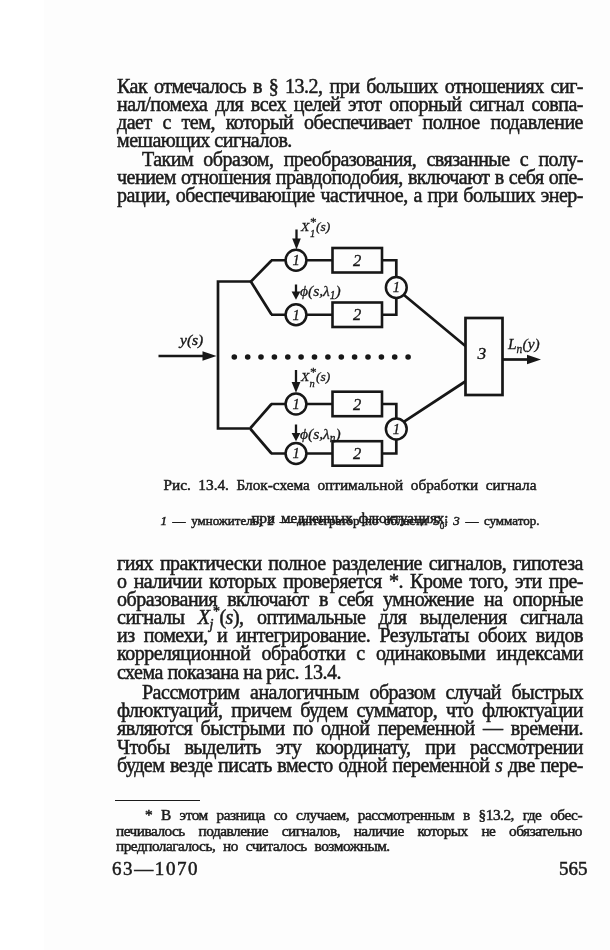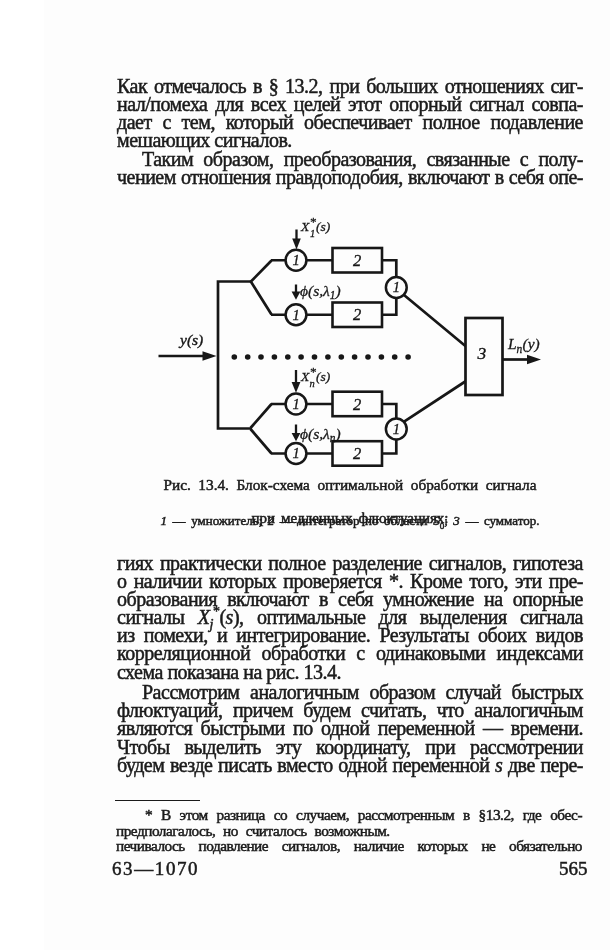--- a/index.html
+++ b/index.html
@@ -18,20 +18,21 @@
 <body>
 <div id="page">
 
 <div class="blk t" style="left:73px;top:76.9px;">
 <div class="l j">Как отмечалось в § 13.2, при больших отношениях сиг-</div>
 <div class="l j">нал/помеха для всех целей этот опорный сигнал совпа-</div>
 <div class="l j">дает с тем, который обеспечивает полное подавление</div>
 <div class="l">мешающих сигналов.</div>
 <div class="l j ind">Таким образом, преобразования, связанные с полу-</div>
 <div class="l j">чением отношения правдоподобия, включают в себя опе-</div>
+<div class="l j">рации, обеспечивающие частичное, а при больших энер-</div>
 </div>
 
 <svg id="diag" style="position:absolute;left:0;top:0;" width="610" height="950" viewBox="0 0 610 950">
 <g stroke="#171717" stroke-width="2.7" fill="none">
 <path d="M114.5 356 H160"></path>
 <path d="M174 280.2 V429.8 M172.7 281.5 H207.5 M172.7 428.5 H207.5"></path>
 <path d="M206.5 282 L227.5 260.5 M206.5 281 L227.5 314.5"></path>
 <path d="M206.5 428 L227.5 404 M206.5 429 L227.5 453.5"></path>
 <path d="M227 260.25 H242 M262.5 260.25 H289 M338 260.25 H352.3 M352.3 259 V277.2"></path>
 <path d="M227 314.75 H242 M262.5 314.75 H289 M338 314.75 H352.3 M352.3 297.9 V316"></path>
@@ -121,29 +122,29 @@
 
 <div class="blk t" style="left:73px;top:553.5px;">
 <div class="l j">гиях практически полное разделение сигналов, гипотеза</div>
 <div class="l j">о наличии которых проверяется *. Кроме того, эти пре-</div>
 <div class="l j">образования включают в себя умножение на опорные</div>
 <div class="l j">сигналы <i>X<sub>j</sub></i><sup>*</sup>(<i>s</i>), оптимальные для выделения сигнала</div>
 <div class="l j">из помехи, и интегрирование. Результаты обоих видов</div>
 <div class="l j">корреляционной обработки с одинаковыми индексами</div>
 <div class="l">схема показана на рис. 13.4.</div>
 <div class="l j ind" style="margin-top:2.3px;">Рассмотрим аналогичным образом случай быстрых</div>
-<div class="l j">флюктуаций, причем будем считать, что аналогичным</div>
+<div class="l j">флюктуаций, причем будем сумматор, что флюктуации</div>
 <div class="l j">являются быстрыми по одной переменной — времени.</div>
 <div class="l j">Чтобы выделить эту координату, при рассмотрении</div>
 <div class="l j">будем везде писать вместо одной переменной <i>s</i> две пере-</div>
 </div>
 
 <div style="position:absolute;left:70.7px;top:799.7px;width:85px;height:1.8px;background:#1b1b1b;"></div>
 <div class="blk fn t" style="left:72px;top:807.4px;">
 <div class="l j" style="text-indent:29px;">* В этом разница со случаем, рассмотренным в §13.2, где обес-</div>
+<div class="l j">печивалось подавление сигналов, наличие которых не обязательно</div>
 <div class="l" style="word-spacing:4.5px;">предполагалось, но считалось возможным.</div>
-<div class="l j">печивалось подавление сигналов, наличие которых не обязательно</div>
 </div>
 
 <div class="t" style="position:absolute;left:68px;top:858px;font-size:19px;line-height:22px;letter-spacing:1.6px;">63—1070</div>
 <div class="t" style="position:absolute;left:515px;top:858px;font-size:19px;line-height:22px;">565</div>
 
 </div>
 
 </body></html>

